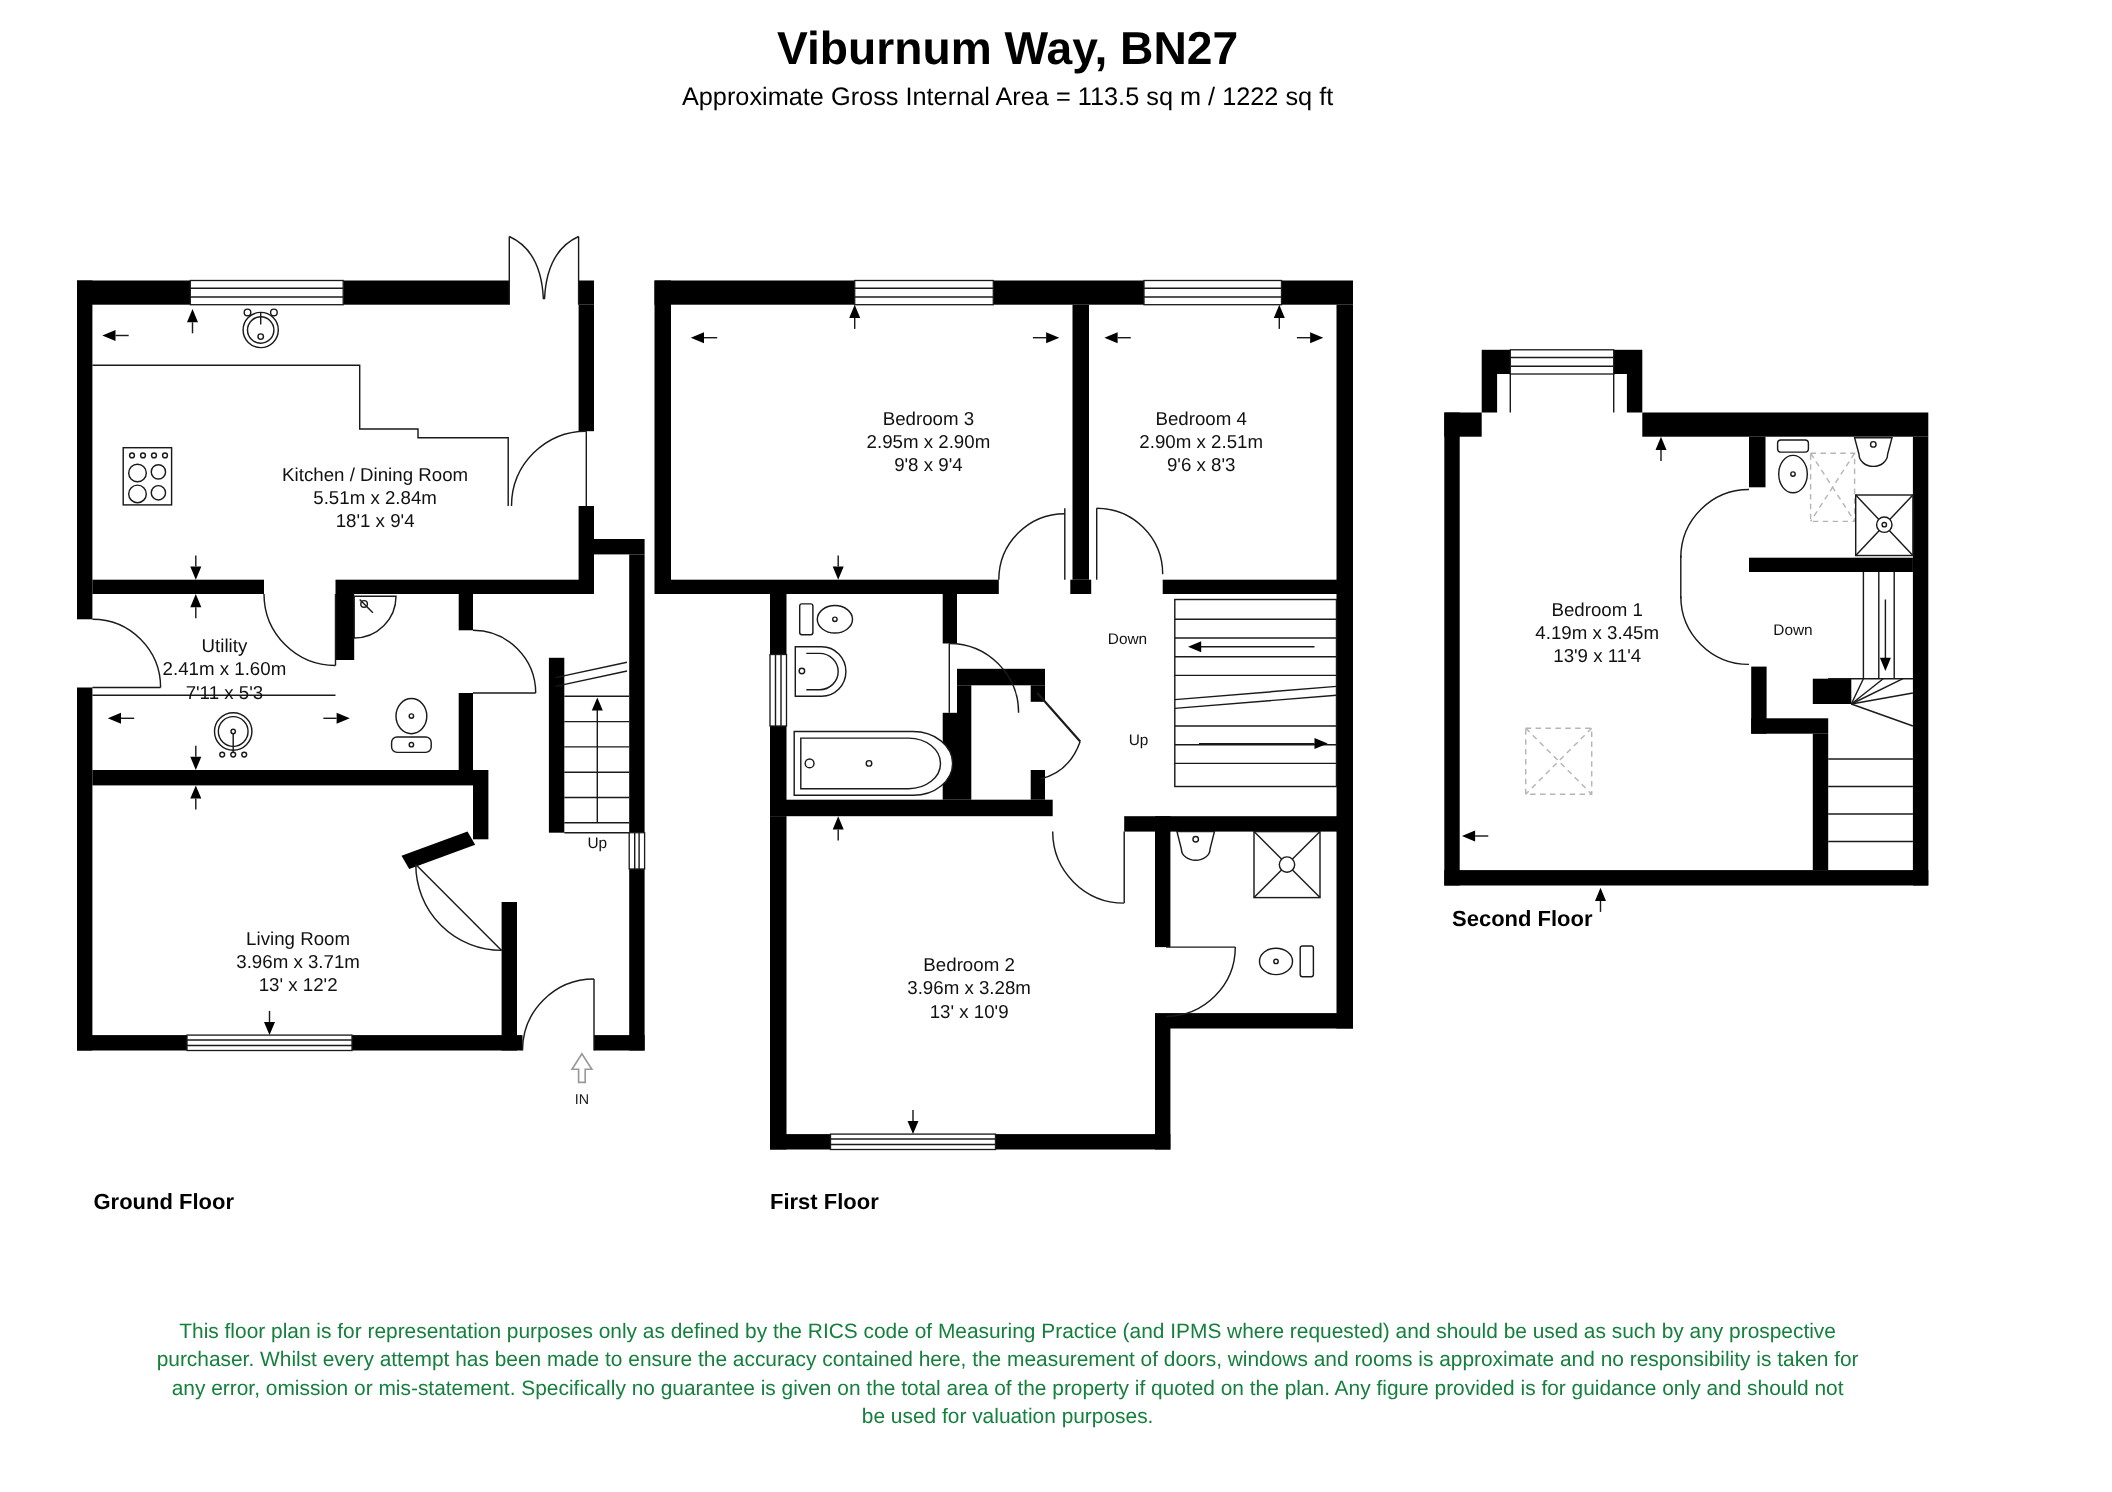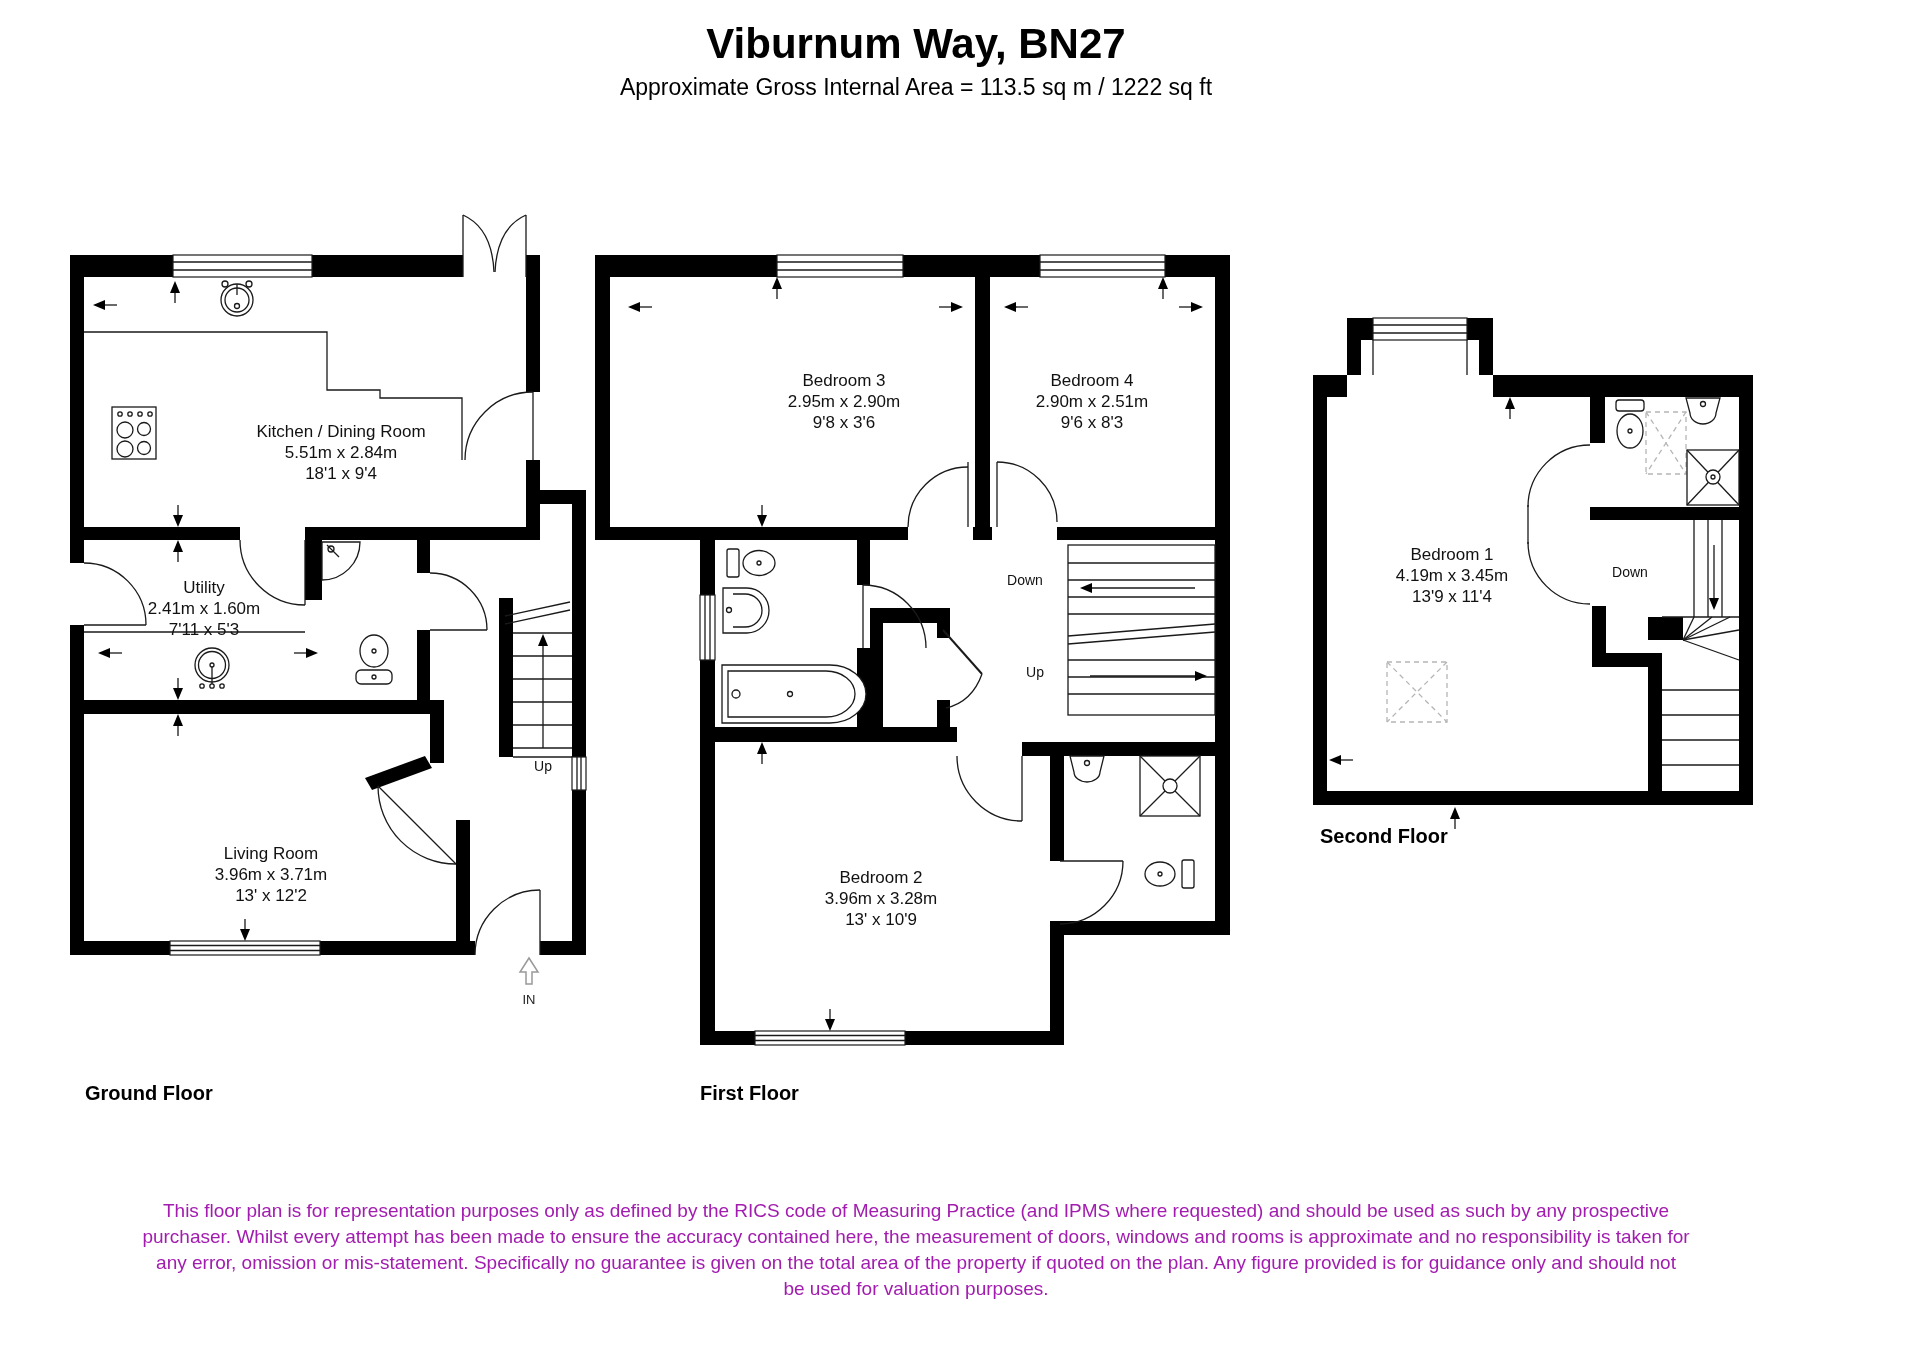--- a/index.html
+++ b/index.html
@@ -15,21 +15,21 @@
   .win{fill:#fff;stroke:var(--line,#1a1a1a);stroke-width:1.2px;}
   .dash{fill:none;stroke:var(--dashed,#b5b5b5);stroke-width:1.3px;stroke-dasharray:5 4;}
   .arr{fill:#000;stroke:none;}
   .leaf{fill:none;stroke:var(--line,#1a1a1a);stroke-width:2px;}
   .room-label{position:absolute;transform:translateX(-50%);text-align:center;
               font-size:17px;line-height:21px;white-space:nowrap;color:#111;}
   .small-label{position:absolute;transform:translateX(-50%);font-size:14px;white-space:nowrap;color:#111;}
   .floor-label{position:absolute;font-size:20px;font-weight:bold;white-space:nowrap;color:#000;}
   .in-label{position:absolute;transform:translateX(-50%);font-size:13px;color:#222;}
   .footer{position:absolute;top:1198px;left:0;width:100%;text-align:center;
-          font-size:19px;line-height:26px;color:#a21caf;}
+          font-size:19px;line-height:26px;color:#15803d;}
   .footer .copyright{margin-top:5px;}
 </style>
 </head>
 <body>
 
 <div class="page">
 
   <div class="hdr-title">Viburnum Way, BN27</div>
   <div class="hdr-sub">Approximate Gross Internal Area = 113.5 sq m / 1222 sq ft</div>
 
@@ -432,21 +432,21 @@
     <div>7'11 x 5'3</div>
   </div>
   <div class="room-label" style="left:271px;top:843px;">
     <div>Living Room</div>
     <div>3.96m x 3.71m</div>
     <div>13' x 12'2</div>
   </div>
   <div class="room-label" style="left:844px;top:370px;">
     <div>Bedroom 3</div>
     <div>2.95m x 2.90m</div>
-    <div>9'8 x 3'6</div>
+    <div>9'8 x 9'4</div>
   </div>
   <div class="room-label" style="left:1092px;top:370px;">
     <div>Bedroom 4</div>
     <div>2.90m x 2.51m</div>
     <div>9'6 x 8'3</div>
   </div>
   <div class="room-label" style="left:881px;top:867px;">
     <div>Bedroom 2</div>
     <div>3.96m x 3.28m</div>
     <div>13' x 10'9</div>

